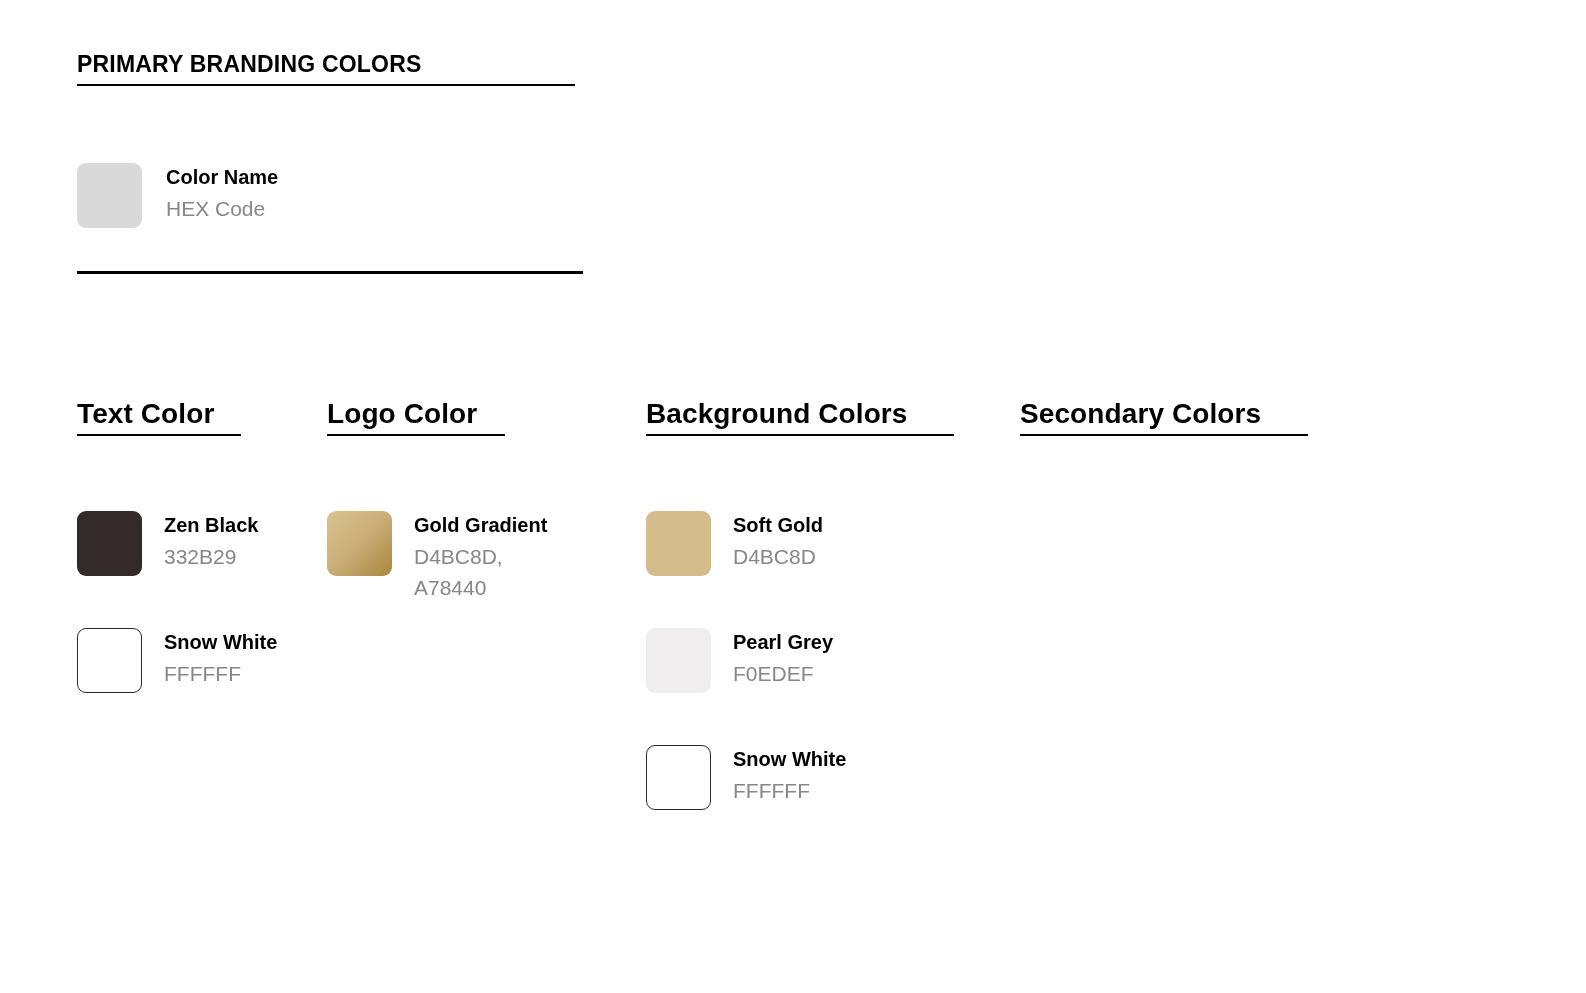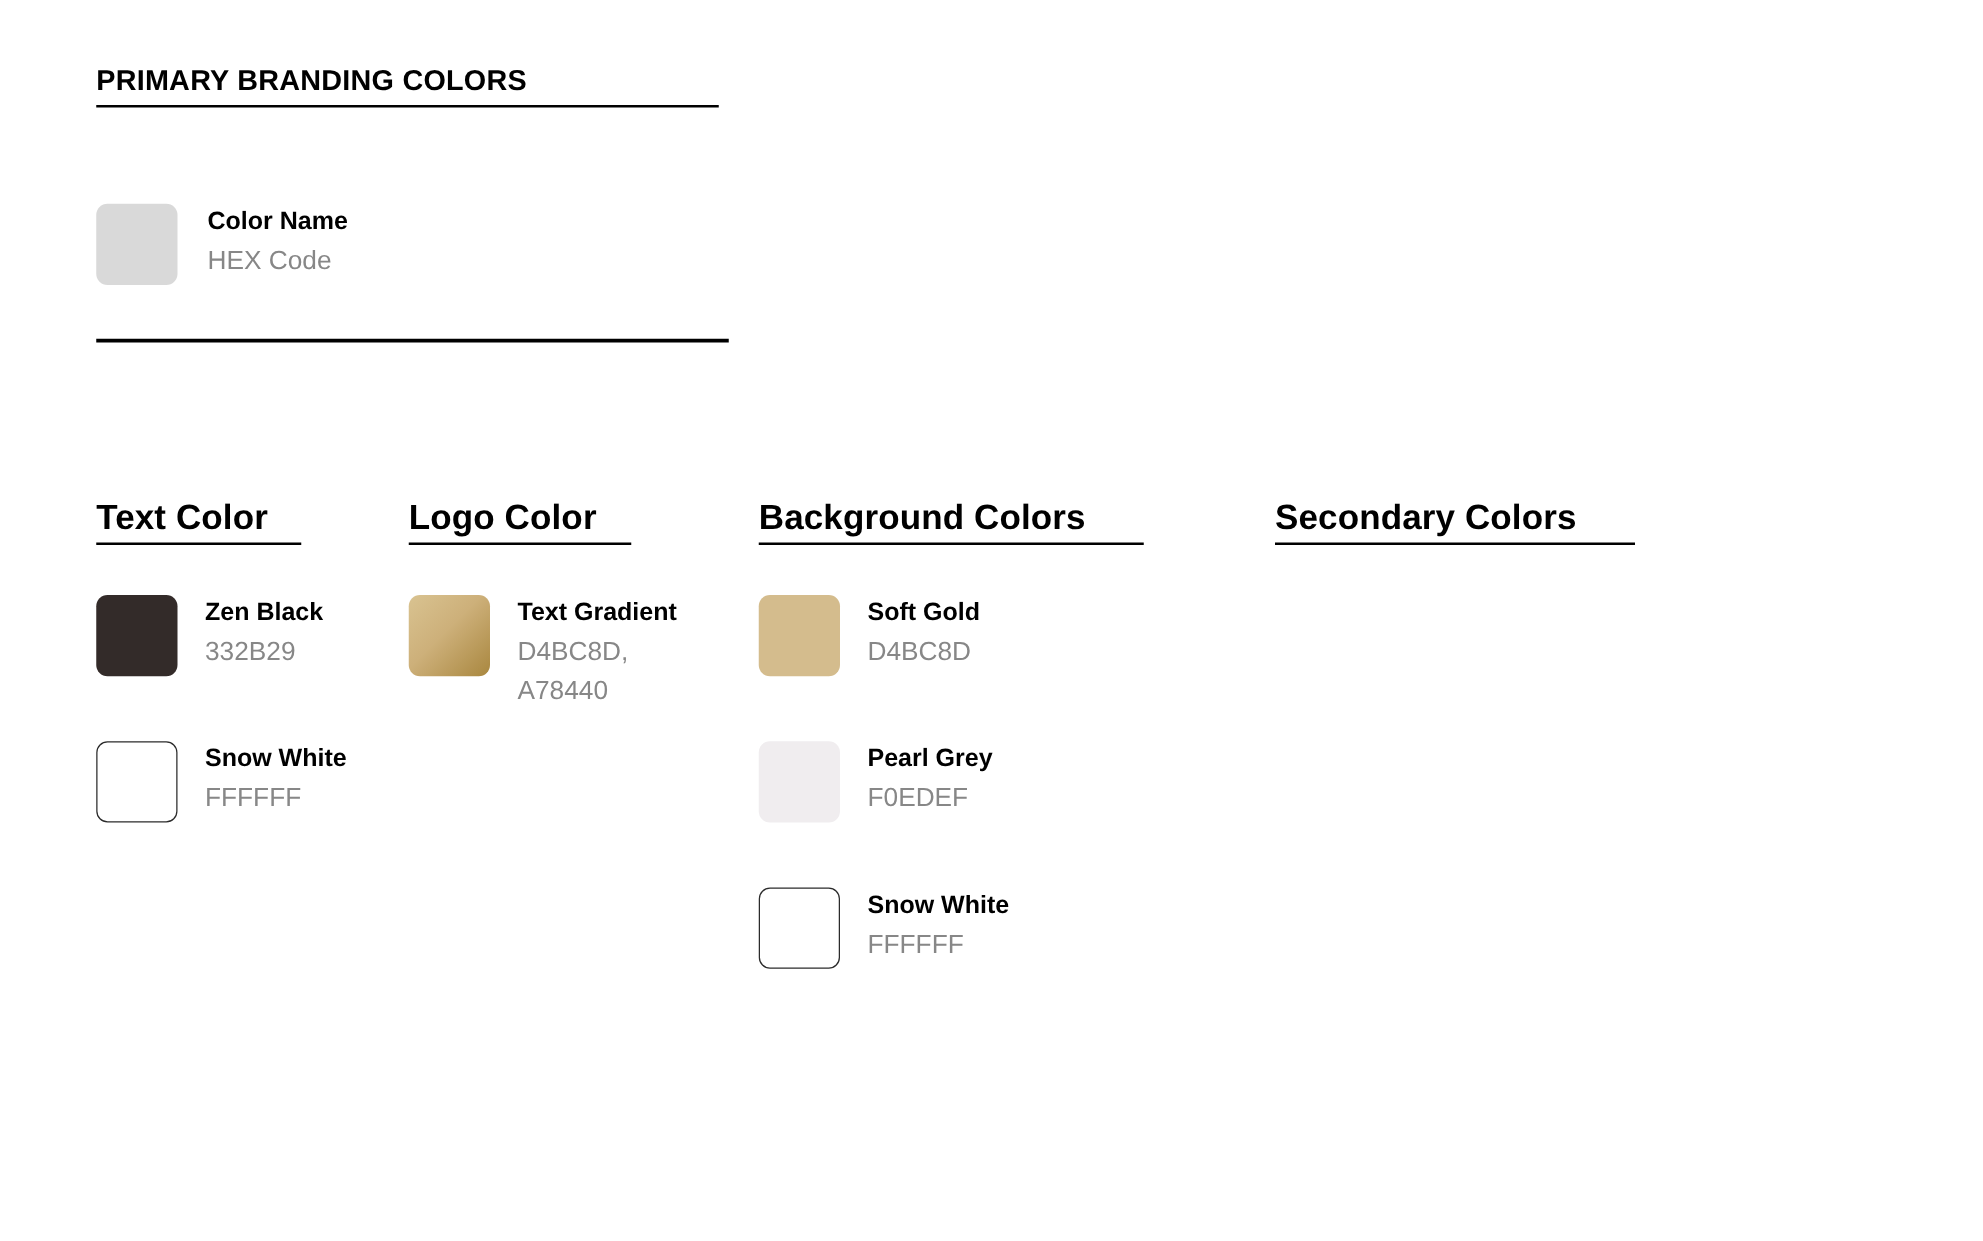--- a/index.html
+++ b/index.html
@@ -68,21 +68,21 @@
     left: 0;
     top: 398px;
     width: 100%;
   }
   .column {
     position: absolute;
     top: 0;
   }
   .col-0 { left: 77px;   width: 240px; }
   .col-1 { left: 327px;  width: 300px; }
-  .col-2 { left: 607px;  width: 410px; }
+  .col-2 { left: 646px;  width: 410px; }
   .col-3 { left: 1020px; width: 410px; }
 
   .col-heading {
     font-size: 28px;
     font-weight: bold;
     line-height: 1.15;
     letter-spacing: 0.1px;
     color: #000000;
     white-space: nowrap;
     margin: 0;
@@ -93,21 +93,21 @@
     height: 2px;
     background: #000000;
     margin-top: 4px;
   }
   .rule-text  { width: 164px; }
   .rule-logo  { width: 178px; }
   .rule-bg    { width: 308px; }
   .rule-sec   { width: 288px; }
 
   .swatch-list {
-    margin-top: 40px;
+    margin-top: 75px;
   }
   .swatch-row {
     display: flex;
     align-items: flex-start;
     gap: 22px;
     height: 117px;
   }
 
   
   .chip {
@@ -183,21 +183,21 @@
       </div>
     </div>
 
     <div class="column col-1">
       <div class="col-heading">Logo Color</div>
       <div class="col-rule rule-logo"></div>
       <div class="swatch-list">
         <div class="swatch-row">
           <div class="chip" style="background: linear-gradient(135deg, rgb(217, 195, 145) 0%, rgb(205, 176, 122) 45%, rgb(169, 135, 63) 100%);"></div>
           <div class="chip-text">
-            <div class="color-name">Text Gradient</div>
+            <div class="color-name">Gold Gradient</div>
             <div class="hex-code">D4BC8D,
 A78440</div>
           </div>
         </div>
       </div>
     </div>
 
     <div class="column col-2">
       <div class="col-heading">Background Colors</div>
       <div class="col-rule rule-bg"></div>

